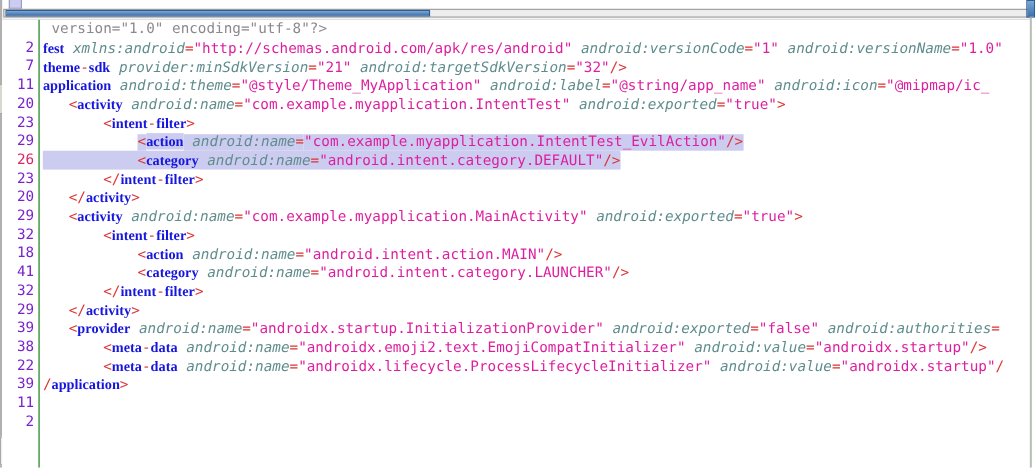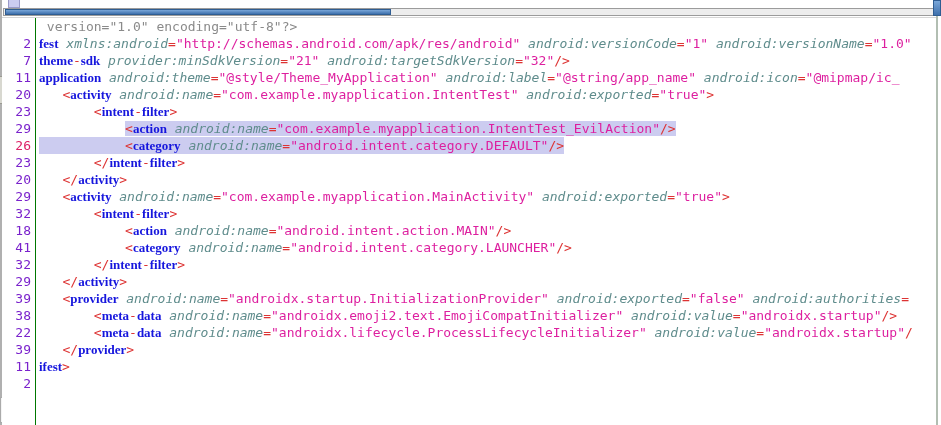--- a/index.html
+++ b/index.html
@@ -102,17 +102,16 @@
         <div class="cline"><span class="tk-txt">   </span><span class="tk-sym">&lt;/</span><span class="tk-tag">activity</span><span class="tk-sym">&gt;</span></div>
         <div class="cline"><span class="tk-txt">   </span><span class="tk-sym">&lt;</span><span class="tk-tag">activity</span><span class="tk-attr"> android:name</span><span class="tk-sym">=</span><span class="tk-val">"com.example.myapplication.MainActivity"</span><span class="tk-attr"> android:exported</span><span class="tk-sym">=</span><span class="tk-val">"true"</span><span class="tk-sym">&gt;</span></div>
         <div class="cline"><span class="tk-txt">       </span><span class="tk-sym">&lt;</span><span class="tk-tag">intent</span><span class="tk-sym">-</span><span class="tk-tag">filter</span><span class="tk-sym">&gt;</span></div>
         <div class="cline"><span class="tk-txt">           </span><span class="tk-sym">&lt;</span><span class="tk-tag">action</span><span class="tk-attr"> android:name</span><span class="tk-sym">=</span><span class="tk-val">"android.intent.action.MAIN"</span><span class="tk-sym">/&gt;</span></div>
         <div class="cline"><span class="tk-txt">           </span><span class="tk-sym">&lt;</span><span class="tk-tag">category</span><span class="tk-attr"> android:name</span><span class="tk-sym">=</span><span class="tk-val">"android.intent.category.LAUNCHER"</span><span class="tk-sym">/&gt;</span></div>
         <div class="cline"><span class="tk-txt">       </span><span class="tk-sym">&lt;/</span><span class="tk-tag">intent</span><span class="tk-sym">-</span><span class="tk-tag">filter</span><span class="tk-sym">&gt;</span></div>
         <div class="cline"><span class="tk-txt">   </span><span class="tk-sym">&lt;/</span><span class="tk-tag">activity</span><span class="tk-sym">&gt;</span></div>
         <div class="cline"><span class="tk-txt">   </span><span class="tk-sym">&lt;</span><span class="tk-tag">provider</span><span class="tk-attr"> android:name</span><span class="tk-sym">=</span><span class="tk-val">"androidx.startup.InitializationProvider"</span><span class="tk-attr"> android:exported</span><span class="tk-sym">=</span><span class="tk-val">"false"</span><span class="tk-attr"> android:authorities</span><span class="tk-sym">=</span></div>
         <div class="cline"><span class="tk-txt">       </span><span class="tk-sym">&lt;</span><span class="tk-tag">meta</span><span class="tk-sym">-</span><span class="tk-tag">data</span><span class="tk-attr"> android:name</span><span class="tk-sym">=</span><span class="tk-val">"androidx.emoji2.text.EmojiCompatInitializer"</span><span class="tk-attr"> android:value</span><span class="tk-sym">=</span><span class="tk-val">"androidx.startup"</span><span class="tk-sym">/&gt;</span></div>
         <div class="cline"><span class="tk-txt">       </span><span class="tk-sym">&lt;</span><span class="tk-tag">meta</span><span class="tk-sym">-</span><span class="tk-tag">data</span><span class="tk-attr"> android:name</span><span class="tk-sym">=</span><span class="tk-val">"androidx.lifecycle.ProcessLifecycleInitializer"</span><span class="tk-attr"> android:value</span><span class="tk-sym">=</span><span class="tk-val">"androidx.startup"</span><span class="tk-sym">/</span></div>
-        <div class="cline"><span class="tk-txt">   </span><span class="tk-sym">&lt;/</span><span class="tk-tag">provider</span><span class="tk-sym">&gt;</span></div>
-        <div class="cline"><span class="tk-tag">ifest</span><span class="tk-sym">&gt;</span></div>
+        <div class="cline"><span class="tk-sym">/</span><span class="tk-tag">application</span><span class="tk-sym">&gt;</span></div>
       </div>
   </div>
 </div>
 
 </body></html>

